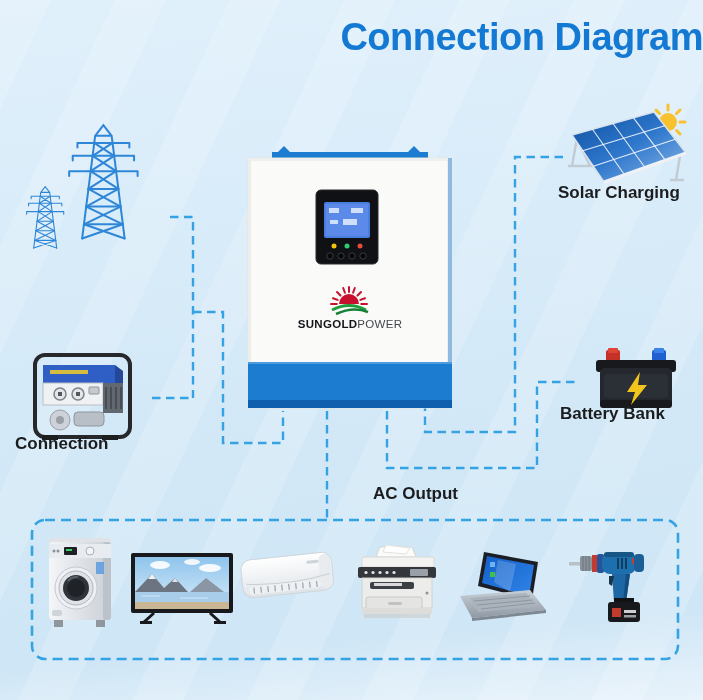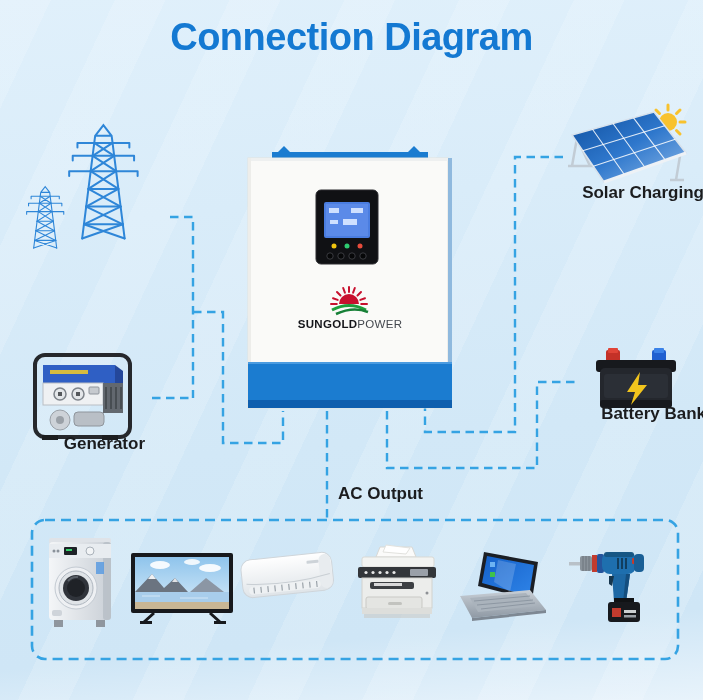--- a/index.html
+++ b/index.html
@@ -6,31 +6,31 @@
   .stage{
     position:relative;width:703px;height:700px;overflow:hidden;
     font-family:"Liberation Sans",sans-serif;
     background:linear-gradient(175deg,#e0f0fb 0%,#d9ecf9 30%,#d2e8f7 62%,#cfe6f6 88%,#e8f3fb 100%);
   }
   .stage::before{
     content:"";position:absolute;inset:0;pointer-events:none;
     background:repeating-linear-gradient(115deg,rgba(255,255,255,.16) 0 46px,rgba(255,255,255,0) 46px 104px);
   }
   .title{
-    position:absolute;top:16px;left:0;width:703px;text-align:center;
+    position:absolute;top:16px;left:0;width:703px;text-align:right;
     font-size:38px;font-weight:bold;color:#1479d2;letter-spacing:-.5px;
   }
   .lbl{
-    position:absolute;font-size:17px;font-weight:bold;color:#1b1c1e;text-align:right;white-space:nowrap;
+    position:absolute;font-size:17px;font-weight:bold;color:#1b1c1e;text-align:left;white-space:nowrap;
   }
   .lbl-utility{left:15px;top:256px;width:130px;}
   .lbl-generator{left:15px;top:434px;width:130px;}
   .lbl-solar{left:558px;top:183px;width:146px;}
   .lbl-battery{left:560px;top:404px;width:146px;}
-  .lbl-ac{left:338px;top:484px;width:120px;text-align:left;}
+  .lbl-ac{left:338px;top:484px;width:120px;text-align:right;}
   .lbl-appliances{left:276px;top:627px;width:160px;}
   svg.abs{position:absolute;overflow:visible;}
   .rot-ac{transform:rotate(-6deg);}
 </style>
 </head>
 <body>
 
 <div class="stage">
 
   <div class="title">Connection Diagram</div>
@@ -106,21 +106,21 @@
       <rect x="46" y="42" width="4" height="4" fill="#55585c"></rect>
     <rect x="59" y="37" width="10" height="7" rx="1" fill="#c6cacf" stroke="#8f959c"></rect>
     <rect x="73" y="33" width="20" height="30" fill="#62686f"></rect>
     <path d="M76 37 V59 M81 37 V59 M86 37 V59 M91 37 V59" stroke="#3f444a" stroke-width="1.5"></path>
     <circle cx="30" cy="70" r="10" fill="#cdd2d8" stroke="#9aa0a7"></circle>
     <circle cx="30" cy="70" r="4" fill="#9aa0a7"></circle>
     <rect x="44" y="62" width="30" height="14" rx="4" fill="#b9bfc6" stroke="#8f959c"></rect>
     <rect x="12" y="85" width="16" height="5" fill="#1c1e20"></rect>
     <rect x="72" y="85" width="16" height="5" fill="#1c1e20"></rect>
   </svg>
-  <div class="lbl lbl-generator">Generator</div>
+  <div class="lbl lbl-generator">Connection</div>
 
   <svg class="abs" style="left:590px;top:348px" width="92" height="66" viewBox="0 0 92 66">
     <rect x="16" y="2" width="14" height="12" rx="2" fill="#c43127"></rect>
     <rect x="18" y="0" width="10" height="5" rx="1" fill="#e04437"></rect>
     <rect x="62" y="2" width="14" height="12" rx="2" fill="#1f5fd0"></rect>
     <rect x="64" y="0" width="10" height="5" rx="1" fill="#3b82e8"></rect>
     <rect x="6" y="12" width="80" height="12" rx="3" fill="#17191d"></rect>
     <rect x="10" y="20" width="72" height="40" rx="5" fill="#24272d"></rect>
     <rect x="14" y="26" width="64" height="24" rx="3" fill="#2b2f36"></rect>
     <rect x="10" y="52" width="72" height="8" rx="3" fill="#17191d"></rect>

